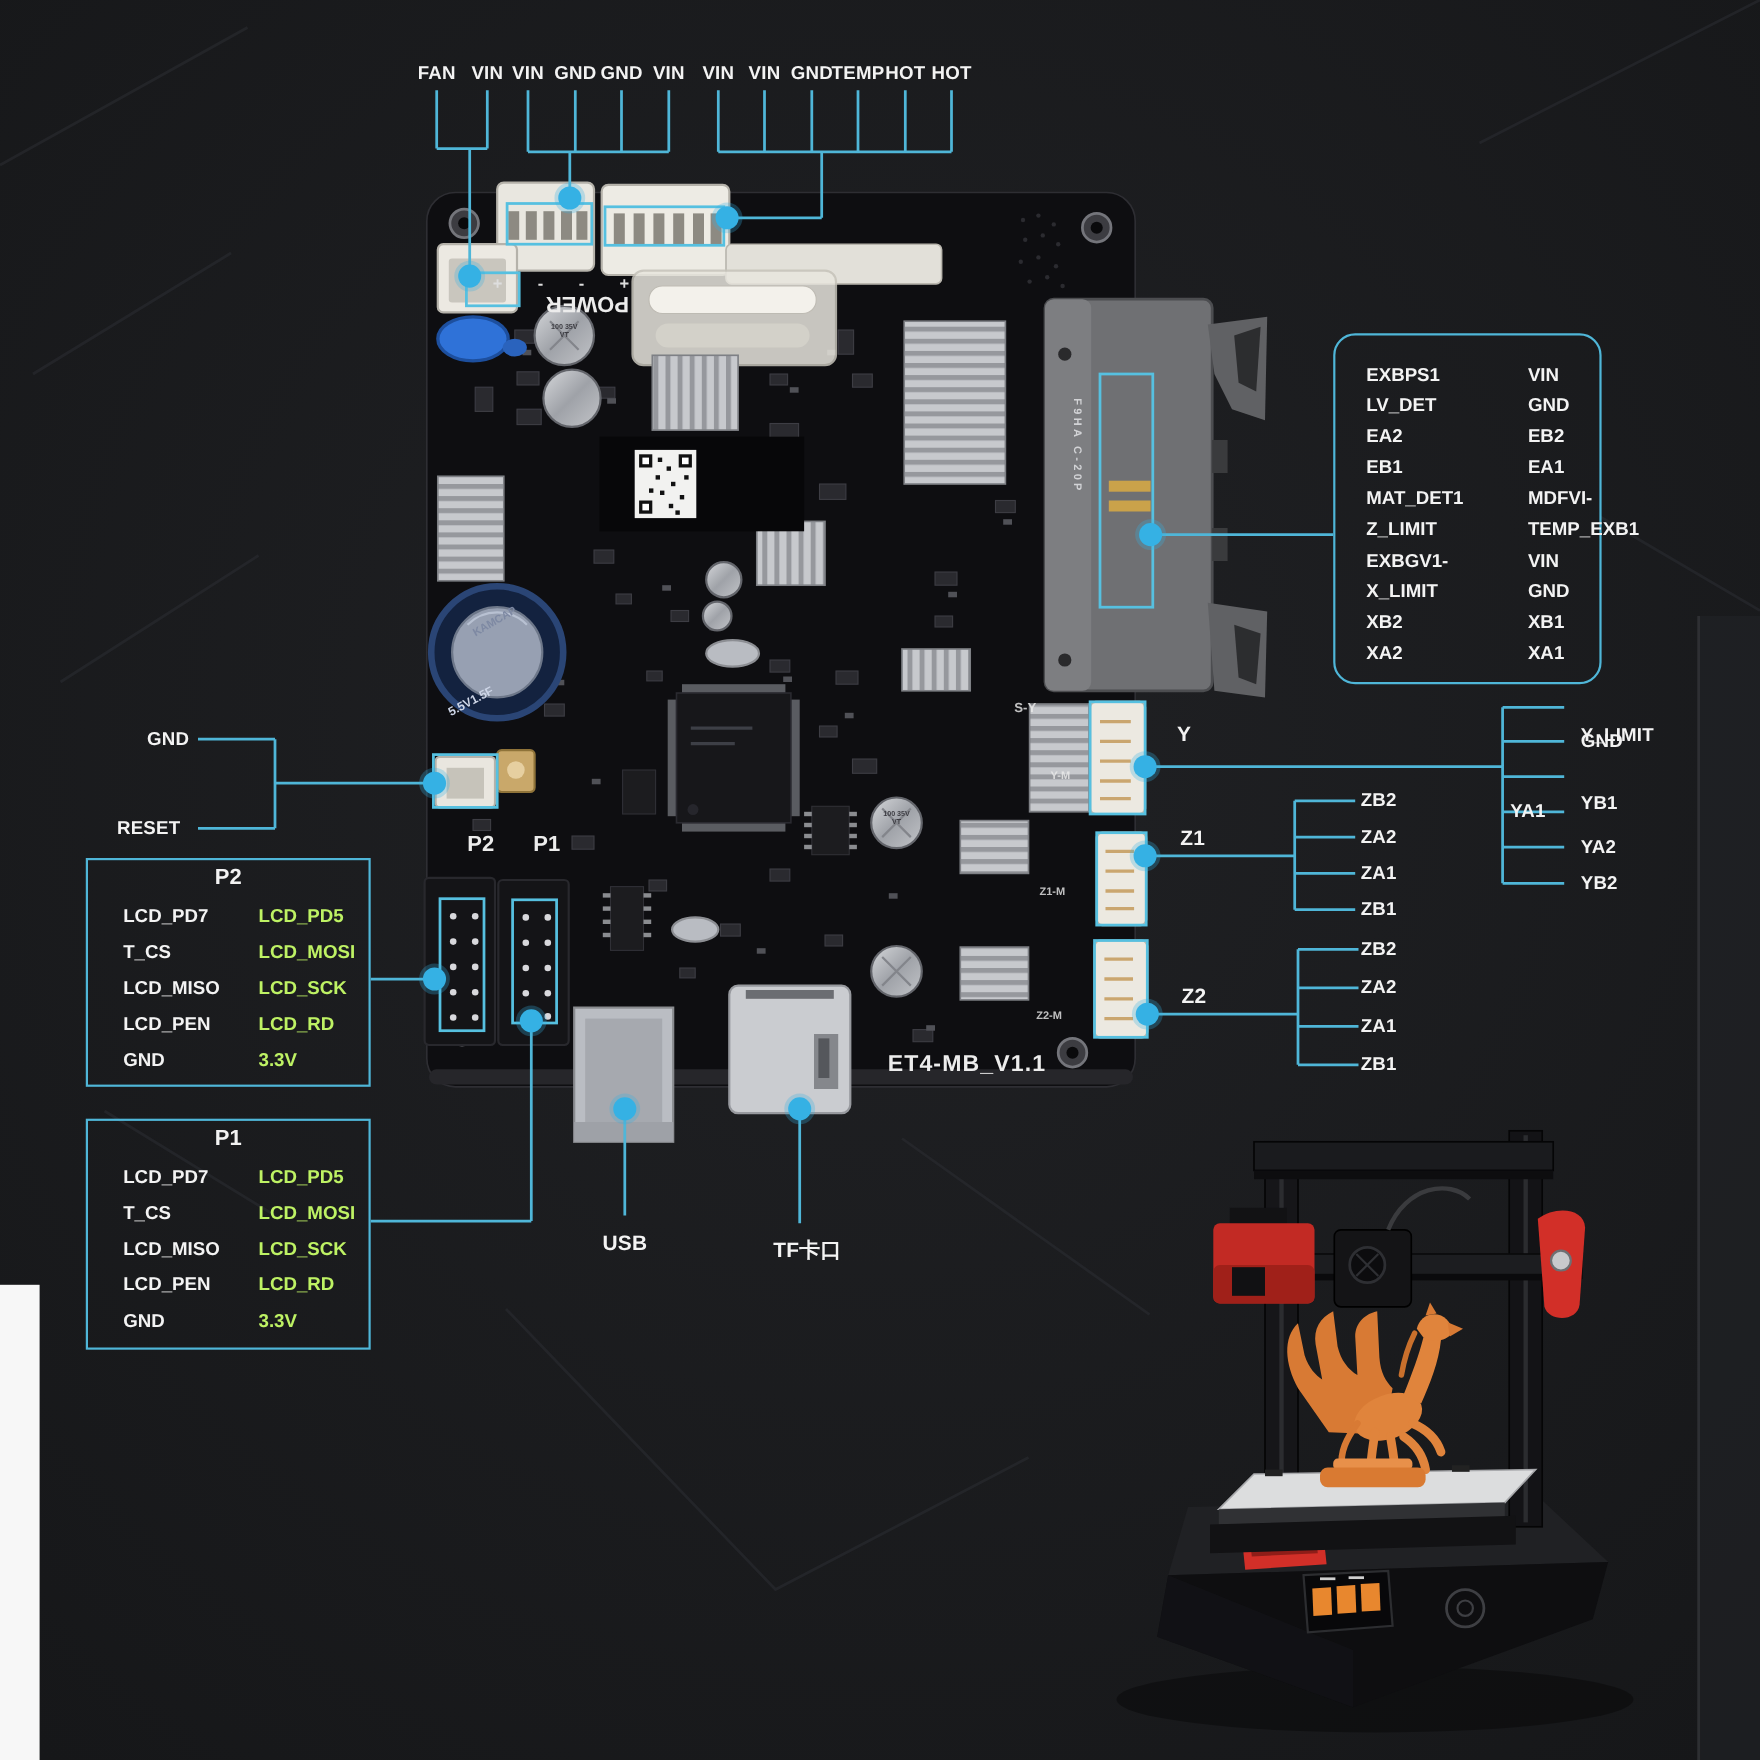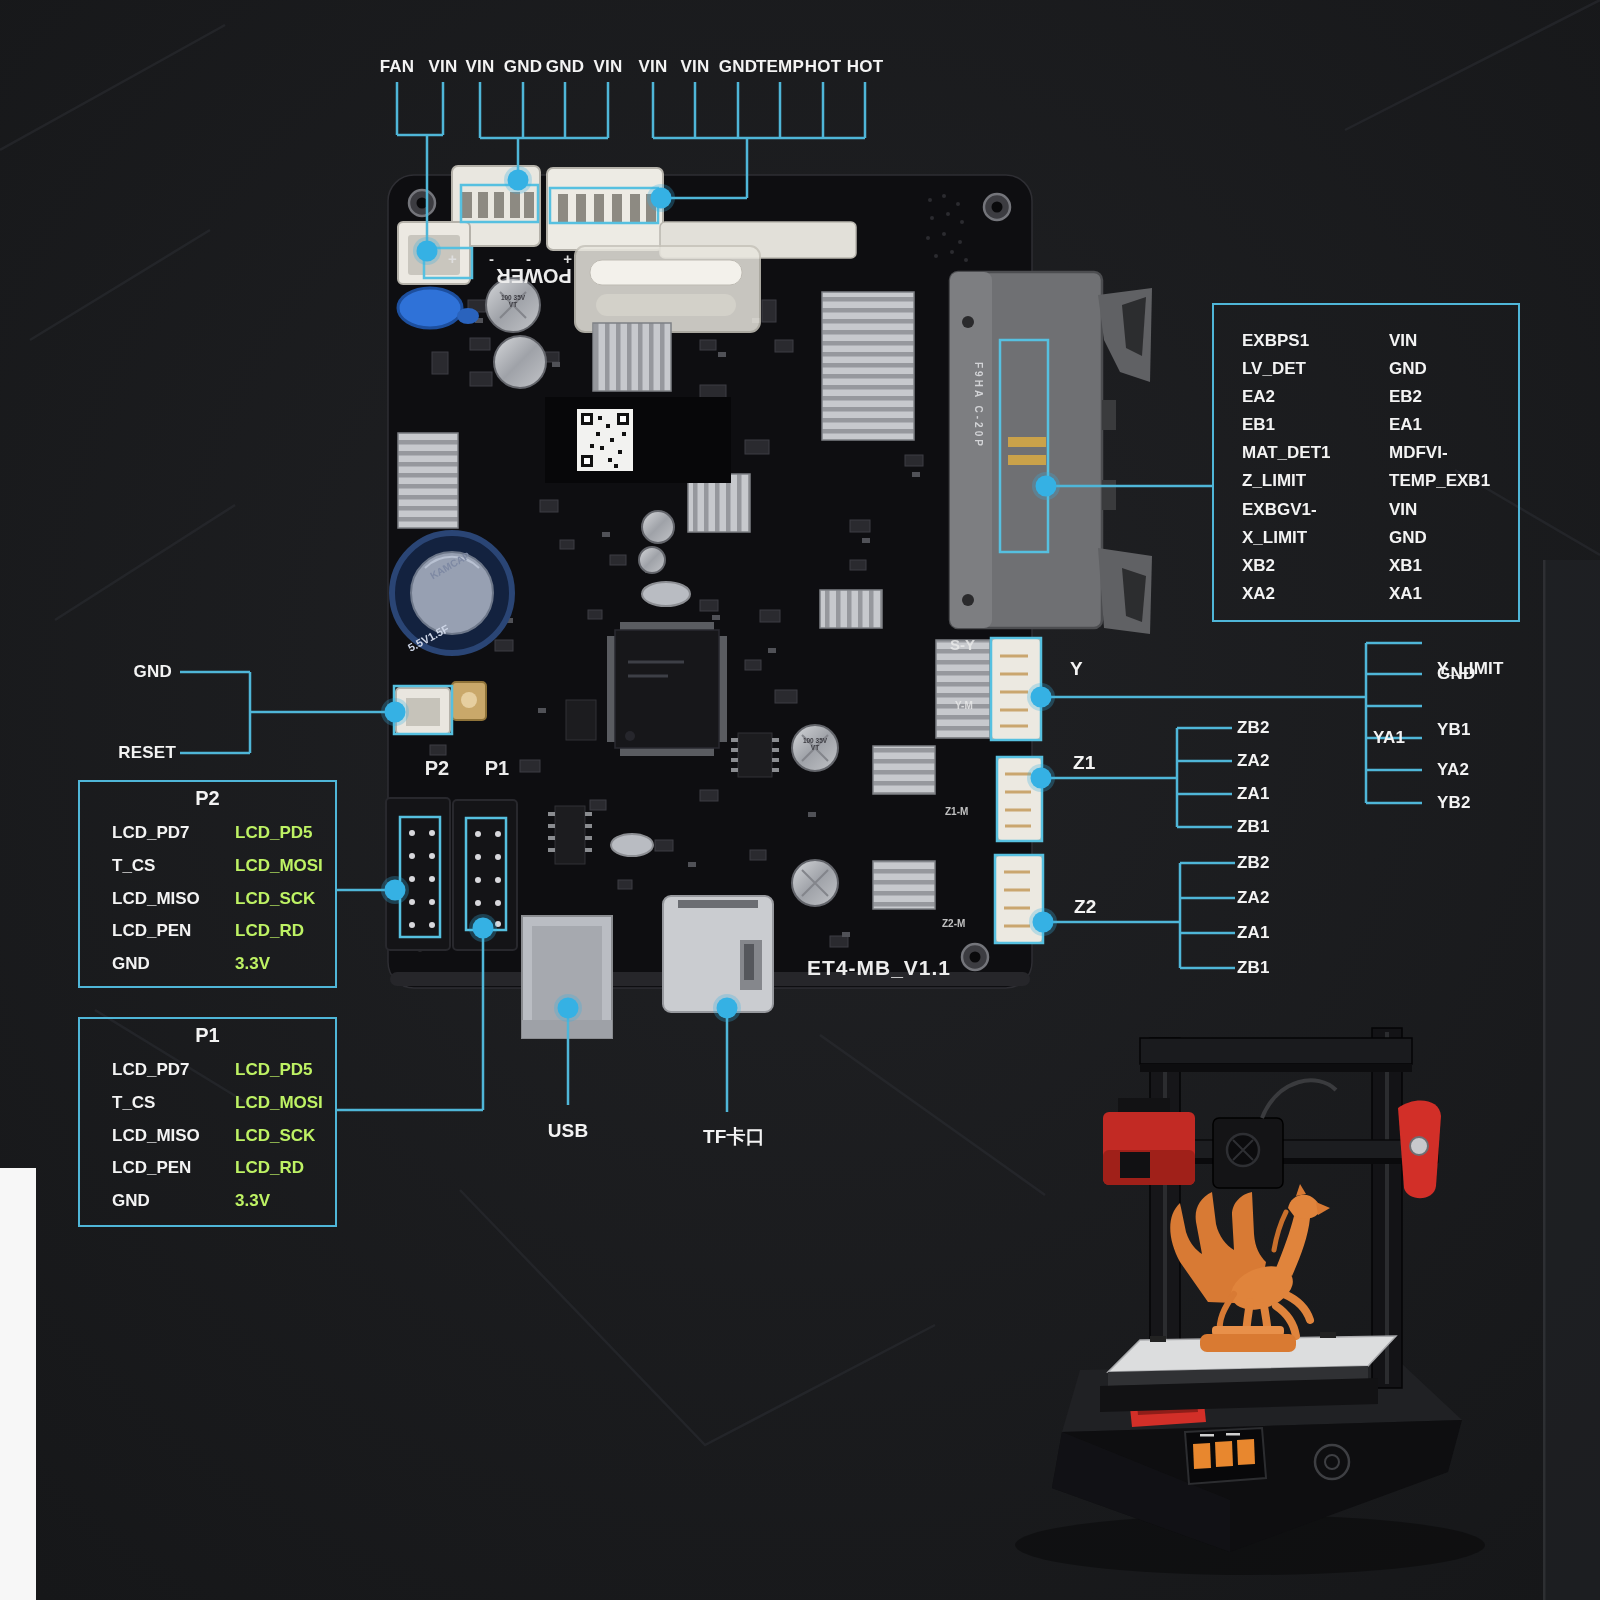--- a/index.html
+++ b/index.html
@@ -507,21 +507,21 @@
 <div class="lbl t17 ctr" style="left:523px;top:57px;">GND</div>
 <div class="lbl t17 ctr" style="left:565px;top:57px;">GND</div>
 <div class="lbl t17 ctr" style="left:608px;top:57px;">VIN</div>
 <div class="lbl t17 ctr" style="left:653px;top:57px;">VIN</div>
 <div class="lbl t17 ctr" style="left:695px;top:57px;">VIN</div>
 <div class="lbl t17 ctr" style="left:738px;top:57px;">GND</div>
 <div class="lbl t17 ctr" style="left:780px;top:57px;">TEMP</div>
 <div class="lbl t17 ctr" style="left:823px;top:57px;">HOT</div>
 <div class="lbl t17 ctr" style="left:865px;top:57px;">HOT</div>
 
-<div class="pinbox" style="left:1212px;top:303px;width:308px;height:319px;">
+<div class="pinbox" style="left:1212px;top:303px;width:244px;height:319px;border-radius:20px;">
   <div class="exb-rows">
     <div class="exb-row">
           <span class="c1">EXBPS1</span>
           <span class="c2">VIN</span>
         </div>
     <div class="exb-row">
           <span class="c1">LV_DET</span>
           <span class="c2">GND</span>
         </div>
     <div class="exb-row">
@@ -573,21 +573,21 @@
 <div class="lbl t17" style="left:1237px;top:784px;">ZA1</div>
 <div class="lbl t17" style="left:1237px;top:817px;">ZB1</div>
 
 <div class="lbl t19" style="left:1074px;top:896px;">Z2</div>
 <div class="lbl t17" style="left:1237px;top:853px;">ZB2</div>
 <div class="lbl t17" style="left:1237px;top:888px;">ZA2</div>
 <div class="lbl t17" style="left:1237px;top:923px;">ZA1</div>
 <div class="lbl t17" style="left:1237px;top:958px;">ZB1</div>
 
 <div class="lbl t17 rt" style="left:60px;top:662px;width:112px;">GND</div>
-<div class="lbl t17 rt" style="left:64px;top:743px;width:112px;text-align:right;">RESET</div>
+<div class="lbl t17 rt" style="left:52px;top:743px;width:112px;text-align:right;">RESET</div>
 
 <div class="pinbox" style="left:78px;top:780px;width:259px;height:208px;">
   <div class="pbox-title">P2</div>
   <div class="p-rows">
     <div class="p-row">
           <span class="c1">LCD_PD7</span>
           <span class="c2">LCD_PD5</span>
         </div>
     <div class="p-row">
           <span class="c1">T_CS</span>
@@ -635,21 +635,21 @@
 </div>
 
 <div class="lbl t19 ctr" style="left:568px;top:1120px;">USB</div>
 <div class="lbl t19 ctr" style="left:734px;top:1124px;text-align:right;">TF卡口</div>
 
 <div class="silk" style="left:448px;top:250px;font-size:15px;letter-spacing:14px;color:#dedede;">+ - - +</div>
 <div class="silk" style="left:486px;top:264px;width:96px;text-align:center;font-size:20px;transform:rotate(180deg);">POWER</div>
 <div class="silk ctr" style="left:437px;top:757px;font-size:20px;">P2</div>
 <div class="silk ctr" style="left:497px;top:757px;font-size:20px;">P1</div>
 <div class="silk ctr" style="left:879px;top:956px;font-size:21px;letter-spacing:1px;">ET4-MB_V1.1</div>
-<div class="silk" style="left:950px;top:636px;font-size:15px;opacity:.8;">S-Y</div>
+<div class="silk" style="left:922px;top:636px;font-size:12px;opacity:.8;">S-Y</div>
 <div class="silk" style="left:955px;top:700px;font-size:10px;opacity:.8;">Y-M</div>
 <div class="silk" style="left:945px;top:806px;font-size:10px;opacity:.8;">Z1-M</div>
 <div class="silk" style="left:942px;top:918px;font-size:10px;opacity:.8;text-align:center;">Z2-M</div>
 <div class="silk" style="left:984px;top:362px;font-size:10px;letter-spacing:3px;color:#d2d3d6;transform:rotate(90deg);transform-origin:0 0;">F9HA C-20P</div>
 <div class="silk" style="left:428px;top:560px;font-size:10px;color:#7e89a3;transform:rotate(-30deg);">KAMCAP</div>
 <div class="silk" style="left:406px;top:632px;font-size:11px;color:#cdd5e6;transform:rotate(-28deg);">5.5V1.5F</div>
 <div class="tinycap" style="left:500px;top:294px;">100 35V VT</div>
 <div class="tinycap" style="left:802px;top:737px;">100 35V VT</div>
 
 </div>

